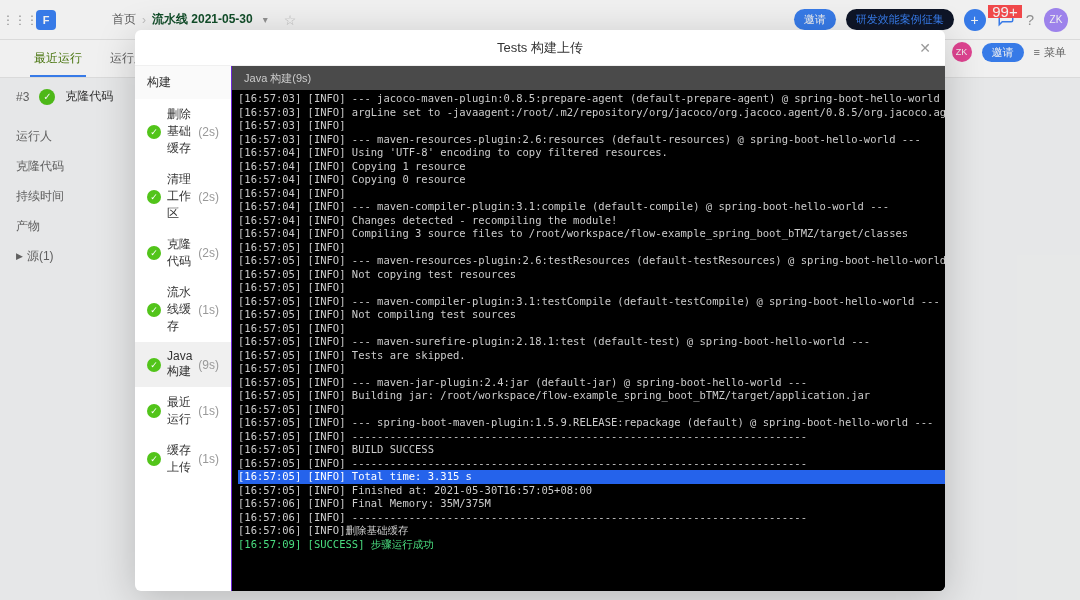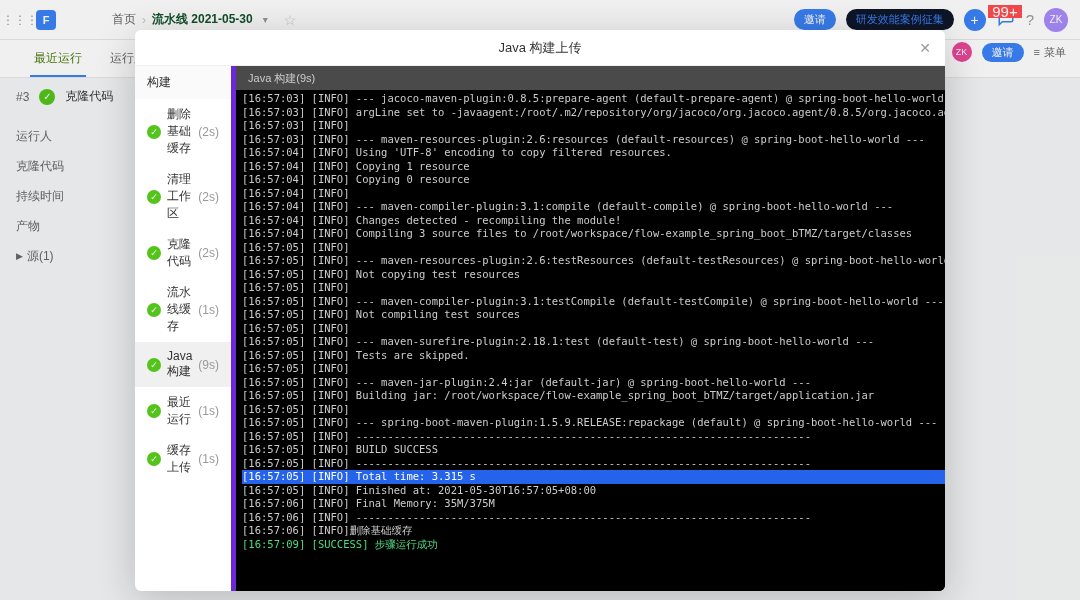--- a/index.html
+++ b/index.html
@@ -44,21 +44,21 @@
     .side-value { color:#333; margin-left:76px; }
     .expand-icon { color:#666; font-size:9px; margin-right:4px; }
     
     
     .modal-overlay { position: absolute; inset: 0; background: rgba(0,0,0,0.06); display: flex; align-items: flex-start; justify-content: center; padding-top: 30px; }
     .modal { width: 810px; background: #fff; border-radius: 6px; box-shadow: 0 8px 40px rgba(0,0,0,0.2); overflow: hidden; }
     .modal-header { height: 36px; display: flex; align-items: center; justify-content: center; position: relative; border-bottom: 1px solid #f0f0f0; font-size: 13px; color: #333; }
     .modal-close { position: absolute; right: 14px; top: 10px; color: #999; font-size: 14px; cursor: pointer; }
     
     .modal-body { display: flex; height: 525px; }
-    .modal-sidebar { width: 150px; border-right: 5px solid #6d28d9; }
+    .modal-sidebar { width: 150px; border-right: 1px solid #6d28d9; }
     .sidebar-title { padding: 8px 12px; font-size: 12px; color: #333; background: #fafafa; }
     .step-item { display: flex; align-items: center; gap: 6px; padding: 7px 12px; font-size: 12px; color: #333; }
     .step-item.active { background: #f0f0f0; }
     .check-icon { width: 14px; height: 14px; border-radius: 50%; background: #52c41a; color: #fff; display: flex; align-items: center; justify-content: center; font-size: 9px; flex-shrink:0; }
     .step-duration { color: #999; }
     
     .log-panel { flex: 1; display: flex; flex-direction: column; background: #000; }
     .log-header { height: 24px; background: #4a4a4a; display: flex; align-items: center; padding: 0 12px; color: #ccc; font-size: 11px; }
     .log-content { flex: 1; overflow: auto; background: #000; color: #ccc; font-family: Menlo, Monaco, Consolas, monospace; font-size: 10.5px; line-height: 13.5px; padding: 2px 6px; white-space: pre; }
     .log-line { display: block; }
@@ -120,21 +120,21 @@
     <div class="side-label">
         <span class="expand-icon">▶</span>
         <span>源(1)</span>
       </div>
   </div>
 </div>
 
 <div class="modal-overlay">
   <div class="modal">
     <div class="modal-header">
-      <span>Java 构建上传</span>
+      <span>Tests 构建上传</span>
       <span class="modal-close">✕</span>
     </div>
     <div class="modal-body">
       <div class="modal-sidebar">
         <div class="sidebar-title">构建</div>
         <div id="steps-container">
             <div class="step-item">
               <span class="check-icon">✓</span>
               <span>删除基础缓存</span>
               <span class="step-duration">(2s)</span>

